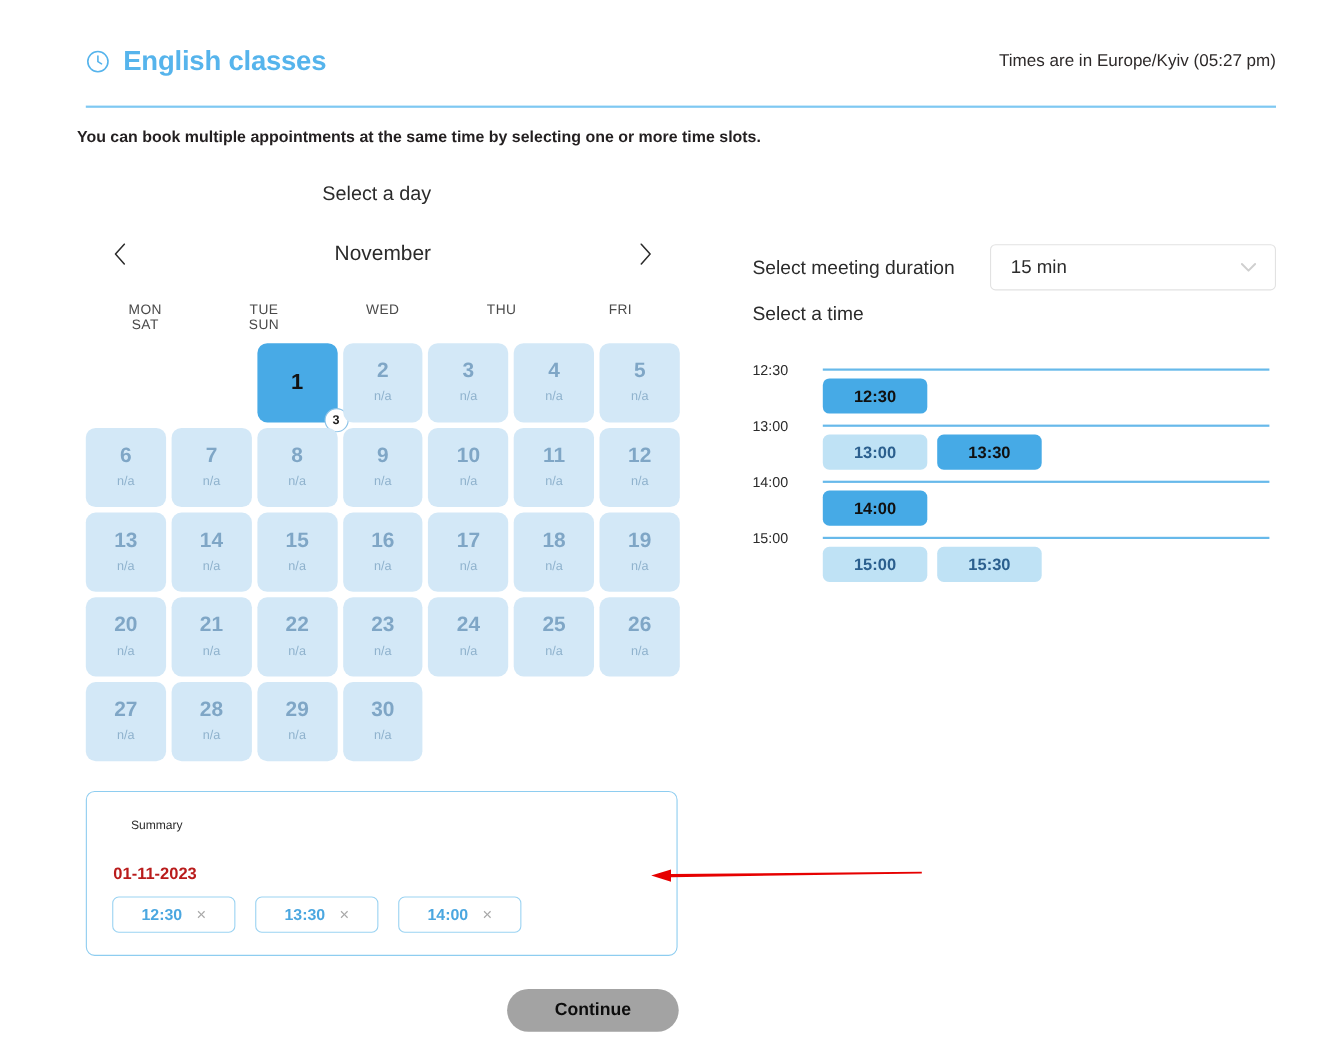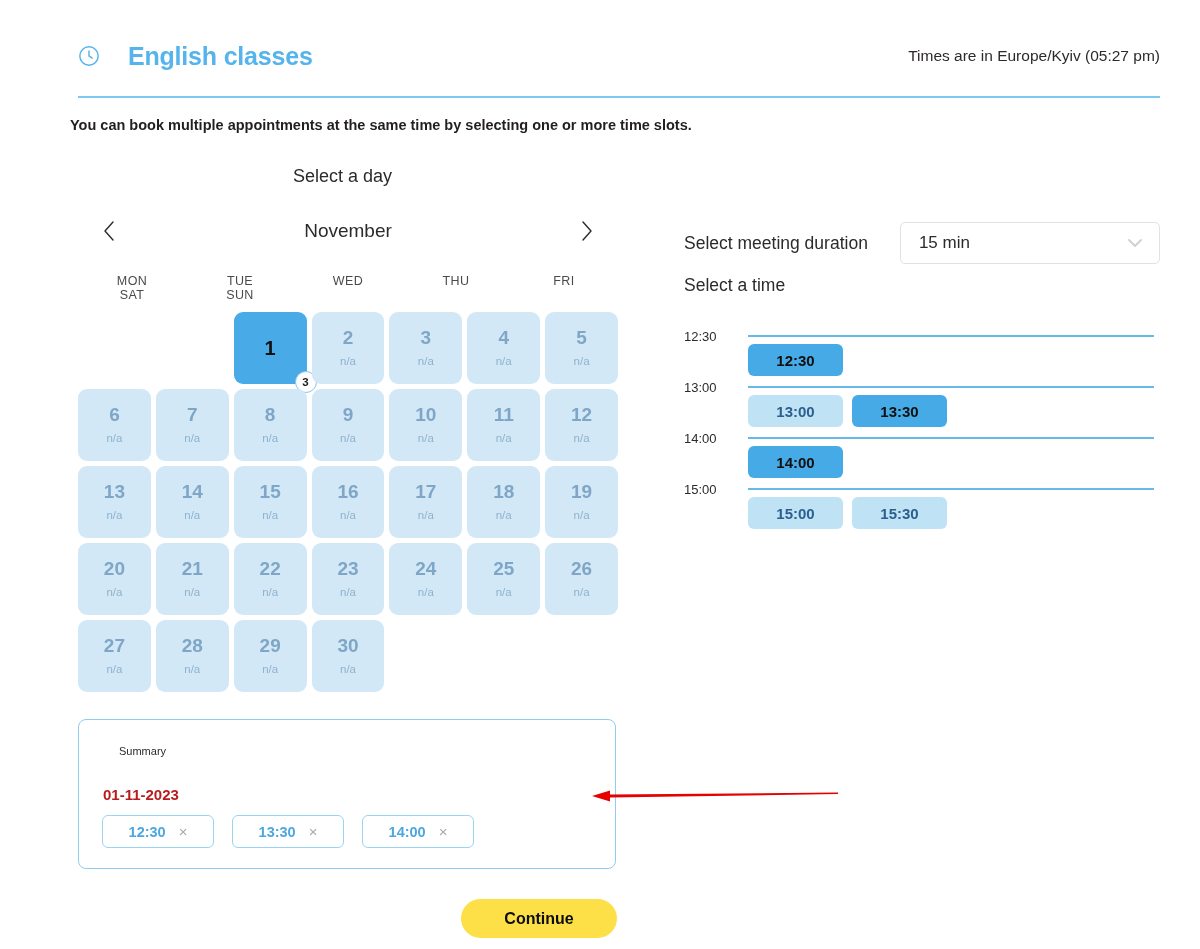--- a/index.html
+++ b/index.html
@@ -24,21 +24,21 @@
     top: 34px;
     width: 1082px;
     height: 44px;
     display: flex;
     align-items: center;
     justify-content: space-between;
   }
   .header-left {
     display: flex;
     align-items: center;
-    gap: 28px;
+    gap: 12px;
   }
   .clock-icon {
     width: 22px;
     height: 22px;
     display: block;
     flex: 0 0 auto;
   }
   .page-title {
     font-size: 25px;
     font-weight: bold;
@@ -340,21 +340,21 @@
   }
 
   
   .continue-btn {
     position: absolute;
     left: 461px;
     top: 899px;
     width: 156px;
     height: 39px;
     border-radius: 20px;
-    background: #fde047;
+    background: #a3a3a3;
     border: none;
     color: #0d0d0d;
     font-size: 16px;
     font-weight: bold;
     font-family: "Liberation Sans", sans-serif;
     cursor: pointer;
   }
 
   
   .annotation-arrow {

